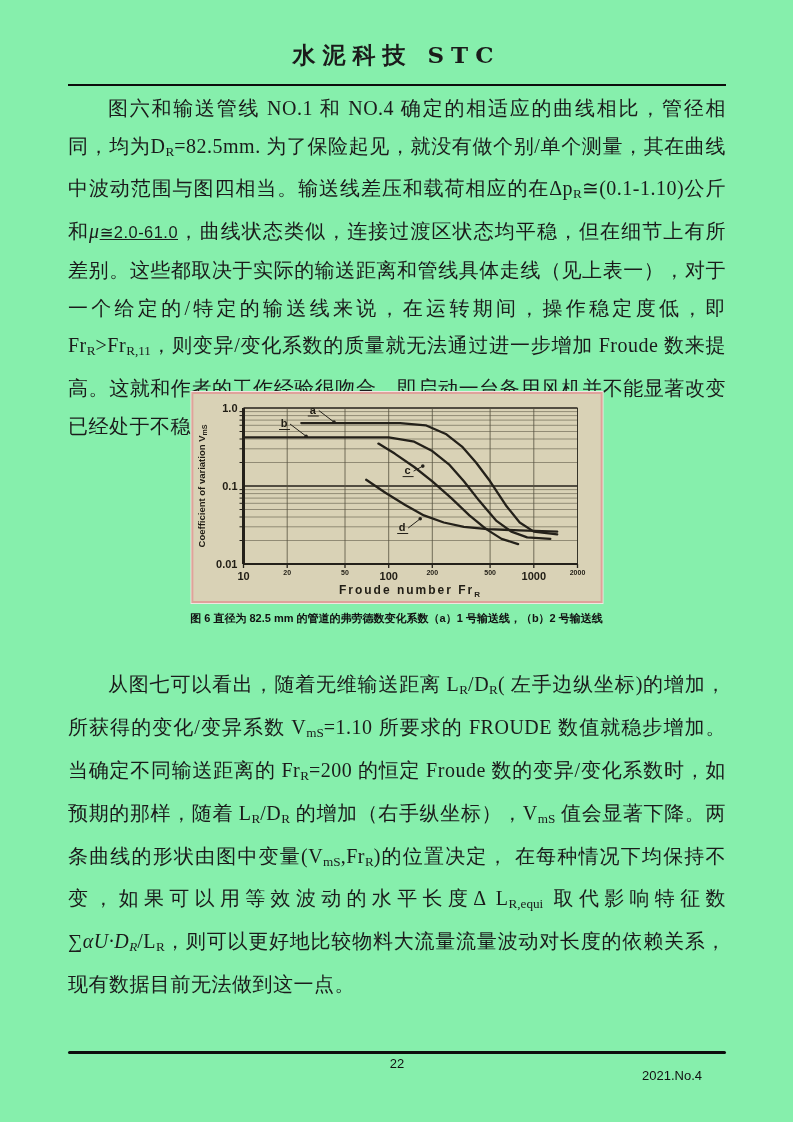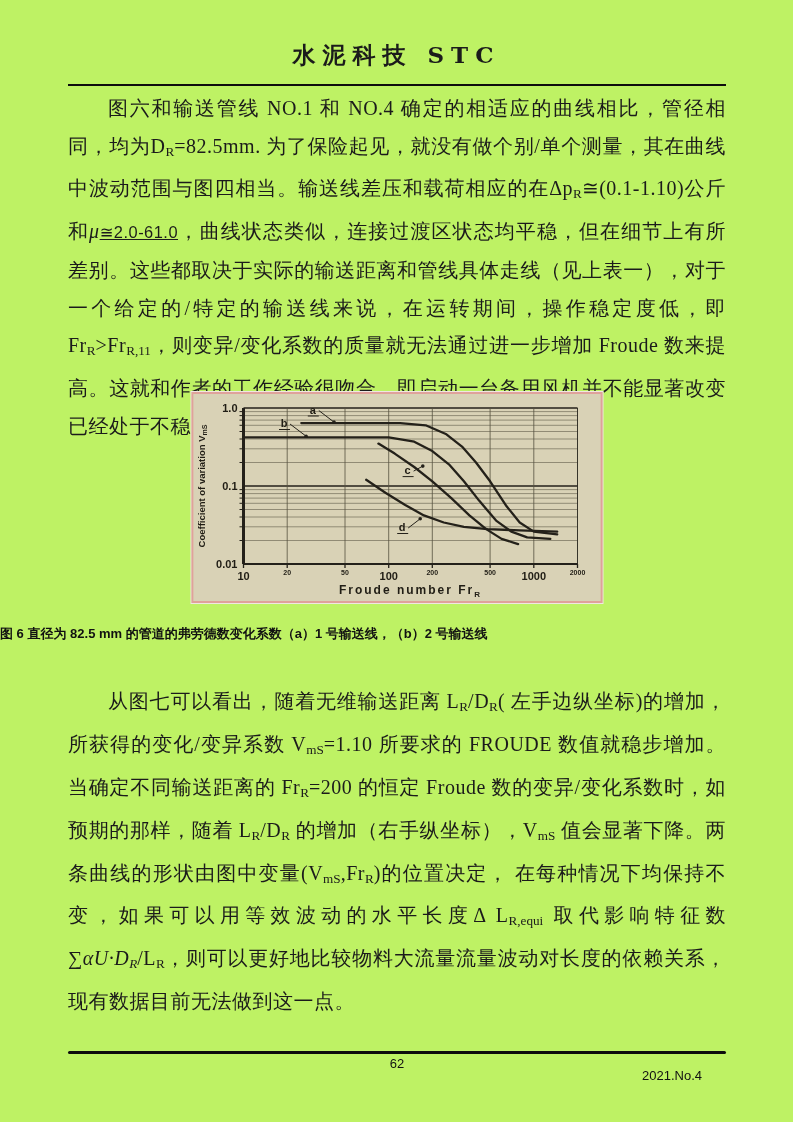--- a/index.html
+++ b/index.html
@@ -1,20 +1,20 @@
 <!DOCTYPE html>
 <html><head>
 <meta charset="utf-8">
 <style>
   html,body{margin:0;padding:0;background:#888;}
   .page{
     position:relative;
     width:793px;height:1122px;
     margin:0 auto;
-    background:#bef264;
+    background:#86efac;
     font-family:"Liberation Serif","DejaVu Serif",serif;
     color:#1b1b1b;
     overflow:hidden;
   }
   .journal-title{
     position:absolute;top:40px;left:0;width:100%;
     text-align:center;
     font-size:23px;font-weight:bold;letter-spacing:7px;
     font-family:"DejaVu Serif","Liberation Serif",serif;
   }
@@ -22,37 +22,38 @@
   .rule.header{top:84px;height:2px;}
   .rule.footer{top:1051px;height:3px;border-radius:2px;}
   .body-par{
     position:absolute;left:68px;width:658px;
     font-size:20px;line-height:37.6px;
     text-align:justify;text-align-last:left;
     text-indent:2em;
     letter-spacing:0.5px;
   }
   .par-1{top:90px;}
-  .par-2{top:666px;margin-top:17px;}
+  .par-2{top:666px;}
   .seg-sub{font-size:66%;vertical-align:-0.25em;letter-spacing:0;}
   .seg-subi{font-size:66%;vertical-align:-0.25em;font-style:italic;letter-spacing:0;}
   .seg-i{font-style:italic;}
   .seg-small{font-family:"Liberation Sans","DejaVu Sans",sans-serif;font-size:82%;text-decoration:underline;}
   .figure-wrap{
     position:absolute;top:392px;left:50%;transform:translateX(-50%);
     width:407px;height:207px;
     border:2px solid #dfa29a;
     background:#d9d2b6;
     box-shadow:0 0 0 1px #efe6e2;
   }
   .figure-wrap svg{display:block;width:407px;height:207px;}
   .figure-caption{
     position:absolute;top:604px;left:0;width:100%;
+    text-align:center;
     font-family:"Liberation Sans","DejaVu Sans",sans-serif;
-    font-weight:bold;font-size:13px;line-height:29px;color:#111;margin-top:15px;
+    font-weight:bold;font-size:11px;line-height:29px;color:#111;
   }
   .footer-text{
     position:absolute;top:1056px;left:68px;width:658px;height:20px;
     font-family:"Liberation Sans","DejaVu Sans",sans-serif;
     font-size:13px;color:#111;
   }
   .page-number{position:absolute;left:0;width:100%;text-align:center;top:0;}
   .issue-number{position:absolute;right:24px;top:12px;}
   
   .cl{font:bold 11px "Liberation Sans",sans-serif;fill:#201d15;}
@@ -164,17 +165,17 @@
   </div>
 
   <div class="figure-caption">
     <div>图 6 直径为 82.5 mm 的管道的弗劳德数变化系数（a）1 号输送线，（b）2 号输送线</div>
   </div>
 
   <div class="body-par par-2"><span>从图七可以看出，随着无维输送距离 L</span><span class="seg-sub">R</span><span>/D</span><span class="seg-sub">R</span><span>( 左手边纵坐标)的增加，所获得的变化/变异系数 V</span><span class="seg-sub">mS</span><span>=1.10 所要求的 FROUDE 数值就稳步增加。当确定不同输送距离的 Fr</span><span class="seg-sub">R</span><span>=200 的恒定 Froude 数的变异/变化系数时，如预期的那样，随着 L</span><span class="seg-sub">R</span><span>/D</span><span class="seg-sub">R</span><span> 的增加（右手纵坐标），V</span><span class="seg-sub">mS</span><span> 值会显著下降。两条曲线的形状由图中变量(V</span><span class="seg-sub">mS</span><span>,Fr</span><span class="seg-sub">R</span><span>)的位置决定， 在每种情况下均保持不变，如果可以用等效波动的水平长度Δ L</span><span class="seg-sub">R,equi</span><span> 取代影响特征数∑</span><span class="seg-i">αU·D</span><span class="seg-subi">R</span><span>/L</span><span class="seg-sub">R</span><span>，则可以更好地比较物料大流量流量波动对长度的依赖关系，现有数据目前无法做到这一点。</span></div>
 
   <div class="rule footer"></div>
   <div class="footer-text">
-    <span class="page-number">62</span>
+    <span class="page-number">22</span>
     <span class="issue-number">2021.No.4</span>
   </div>
 
 </div>
 
 </body></html>

